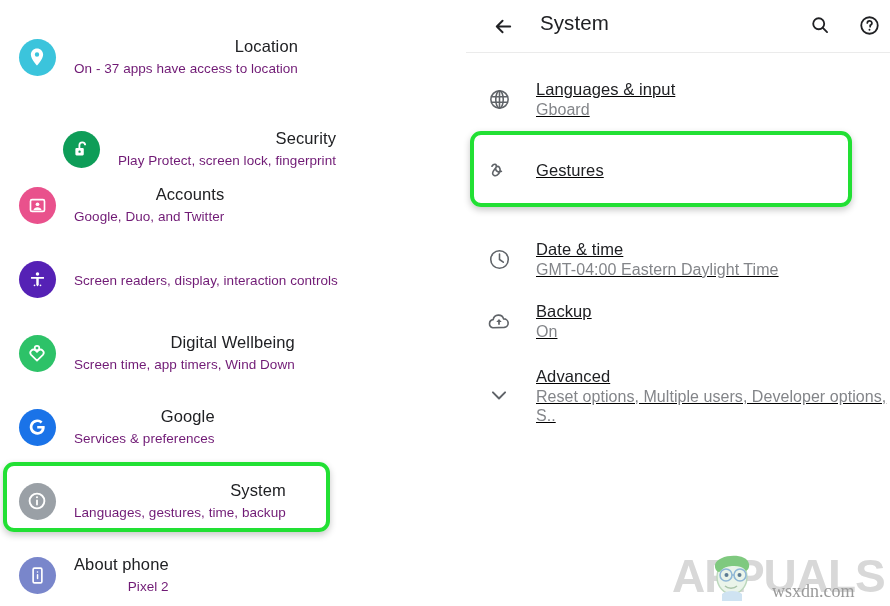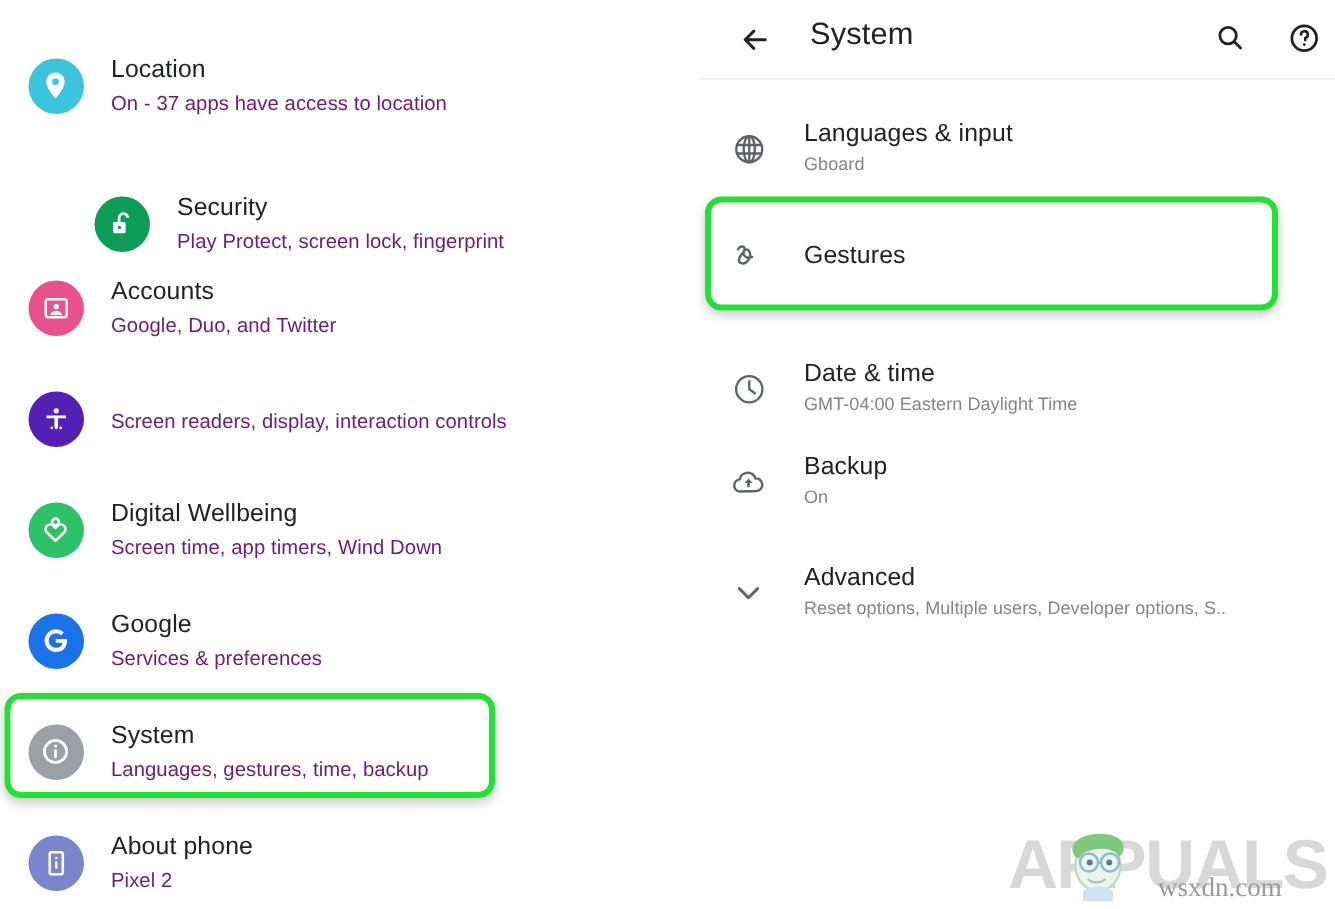--- a/index.html
+++ b/index.html
@@ -20,21 +20,21 @@
     position: absolute; left: 0; width: 450px; height: 74px;
     display: flex; align-items: center;
   }
   .row-icon-wrap {
     width: 74px; min-width: 74px; display: flex; align-items: center; justify-content: center;
   }
   .circ-icon {
     width: 37px; height: 37px; border-radius: 50%;
     display: flex; align-items: center; justify-content: center;
   }
-  .row-text { display: flex; flex-direction: column; justify-content: center; }
+  .row-text { display: flex; flex-direction: column; justify-content: center; text-align: right; }
   .row-title {
     font-size: 16.5px; color: #202124; line-height: 21px; letter-spacing: .1px;
   }
   .row-sub {
     font-size: 13.5px; color: #701a75; line-height: 19px; margin-top: 2px; letter-spacing: .05px;
   }
 
   
   .highlight-box {
     position: absolute; border: 4px solid #22e034; border-radius: 11px;
@@ -61,28 +61,28 @@
   .rp-search { position: absolute; left: 344px; top: 11px; width: 28px; height: 28px;
     display:flex; align-items:center; justify-content:center; }
   .rp-help { position: absolute; left: 393px; top: 11px; width: 28px; height: 28px;
     display:flex; align-items:center; justify-content:center; }
   .rp-divider {
     position: absolute; left: 4px; top: 52px; width: 424px; height: 1px;
     background: #ebebeb;
   }
   .rp-row {
     position: absolute; left: 0; width: 428px; height: 74px;
-    display: flex; align-items: center;
+    display: flex; align-items: center; text-decoration: underline;
   }
   .rp-icon-wrap {
     width: 74px; min-width: 74px; display:flex; align-items:center; justify-content:center;
   }
   .rp-text { display:flex; flex-direction: column; justify-content: center; }
   .rp-title-t { font-size: 16.5px; color: #202124; line-height: 21px; letter-spacing:.1px; }
-  .rp-sub-t { font-size: 12px; color: #838589; line-height: 19px; margin-top: 0; letter-spacing:.05px; }
+  .rp-sub-t { font-size: 16px; color: #838589; line-height: 19px; margin-top: 0; letter-spacing:.05px; }
 
   
   .watermark {
     position: absolute; left: 672px; top: 543px; width: 218px; height: 63px;
     pointer-events: none;
   }
   .wm-text {
     position:absolute; left: 0; top: 6px;
     font-size: 46px; font-weight: bold; color: #d8d8d8;
     letter-spacing: -1px; font-family: "Liberation Sans", sans-serif;

